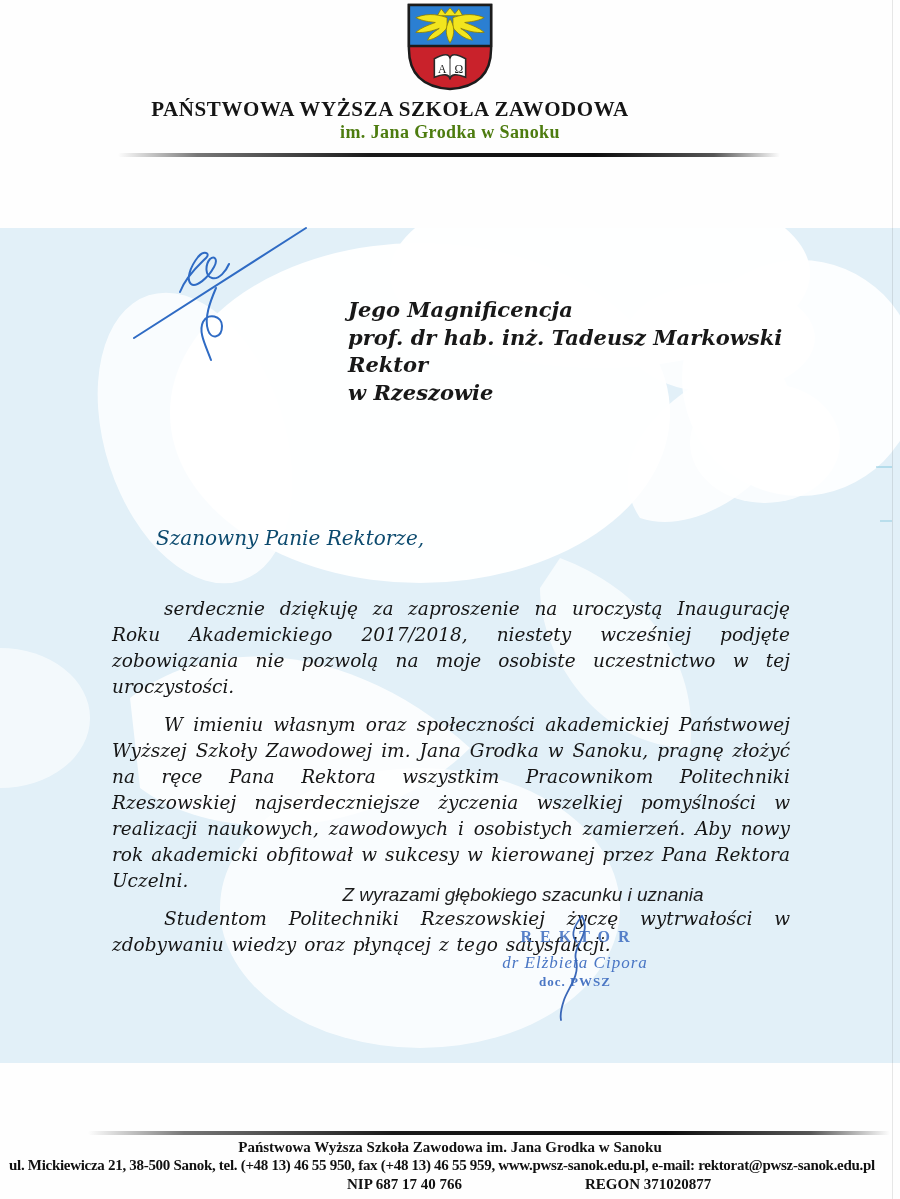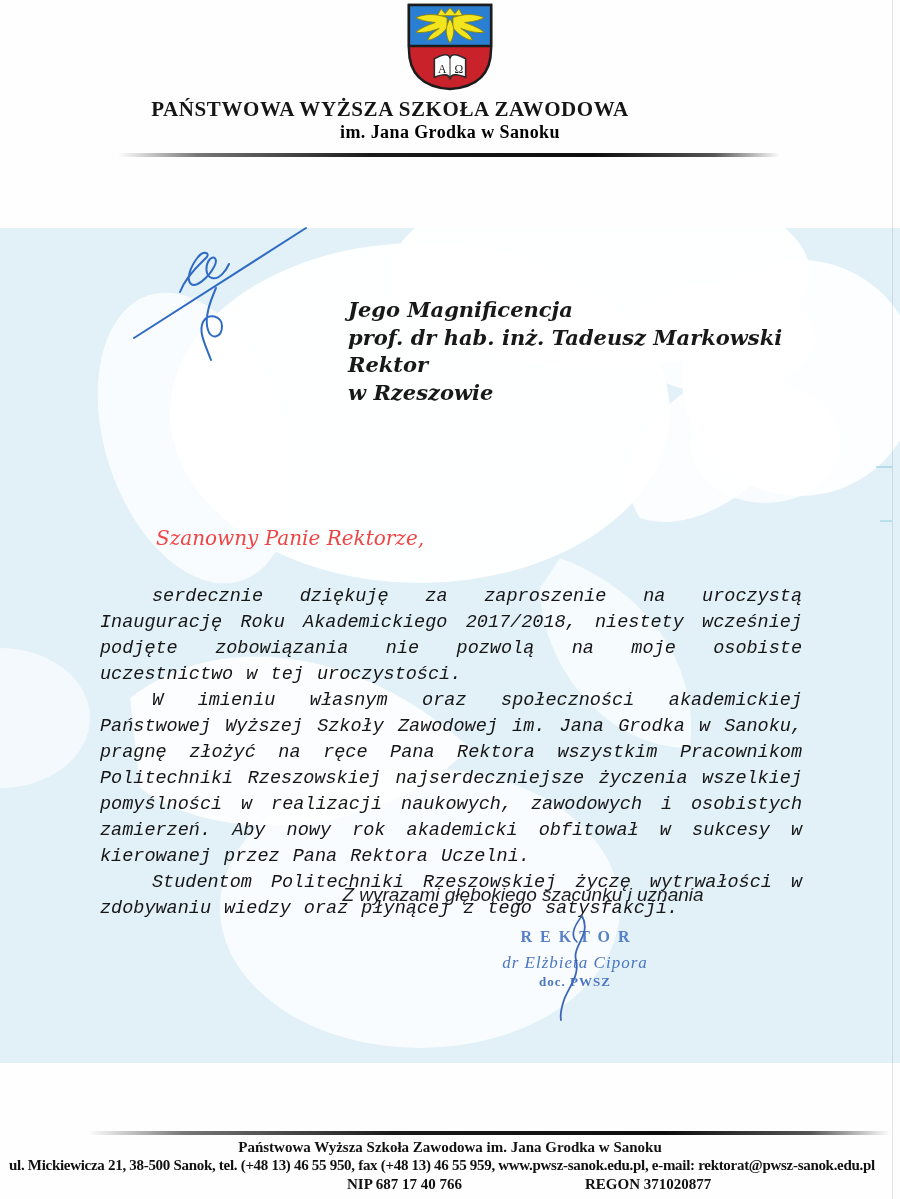--- a/index.html
+++ b/index.html
@@ -3,39 +3,39 @@
 <meta charset="utf-8">
 <style>
   html,body{margin:0;padding:0;background:#888;}
   .page{position:relative;width:900px;height:1199px;background:#fefefe;overflow:hidden;
         font-family:"Liberation Serif","DejaVu Serif",serif;}
   
   .crest{position:absolute;left:403px;top:2px;width:94px;height:90px;}
   .org1{position:absolute;top:97px;left:0;width:780px;text-align:center;
         font-size:21px;font-weight:bold;letter-spacing:.6px;color:#151515;}
   .org2{position:absolute;top:122px;left:0;width:900px;text-align:center;
-        font-size:18px;font-weight:bold;letter-spacing:.4px;color:#000000;}
+        font-size:18px;font-weight:bold;letter-spacing:.4px;color:#4d7c0f;}
   .rule{position:absolute;height:4px;border-radius:2px;
         background:linear-gradient(90deg,rgba(80,80,80,0) 0%,#777 12%,#1a1a1a 38%,#0d0d0d 72%,#555 90%,rgba(80,80,80,0) 100%);}
   .rule-top{top:153px;left:118px;width:662px;}
   .rule-bottom{top:1131px;left:88px;width:802px;}
   
   .watermark{position:absolute;left:0;top:228px;width:900px;height:835px;}
   
   .dateline{position:absolute;top:196px;left:578px;font-size:20px;font-style:italic;color:#1c1c1c;
             font-family:"DejaVu Serif","Liberation Serif",serif;}
   .handwriting{position:absolute;left:128px;top:226px;width:290px;height:150px;}
   .recipient{position:absolute;left:348px;top:296px;font-size:21px;font-weight:bold;font-style:italic;
              line-height:27.5px;color:#181818;font-family:"DejaVu Serif","Liberation Serif",serif;}
-  .salutation{position:absolute;left:156px;top:526px;font-size:20px;font-style:italic;color:#ef4444;
+  .salutation{position:absolute;left:156px;top:526px;font-size:20px;font-style:italic;color:#0c4a6e;
               font-family:"DejaVu Serif","Liberation Serif",serif;}
   .body-text{position:absolute;left:100px;top:584px;width:702px;font-size:18.5px;font-style:italic;
              line-height:26px;color:#161616;text-align:justify;
              font-family:"DejaVu Serif","Liberation Serif",serif;}
-  .body-text p{margin:0;text-indent:52px;word-spacing:2px;font-family:Liberation Mono, monospace;}
+  .body-text p{margin:12px;text-indent:52px;word-spacing:2px;}
   .closing{position:absolute;left:160px;top:884px;width:726px;text-align:center;font-size:19px;
            font-style:italic;color:#1c1c1c;font-family:Liberation Sans, sans-serif;}
   
   .stamp{position:absolute;left:475px;top:928px;width:200px;text-align:center;color:#4a76c4;}
   .stamp .role{font-size:16px;letter-spacing:8px;padding-left:8px;font-weight:bold;opacity:.92;}
   .stamp .name{font-size:17px;font-style:italic;margin-top:7px;letter-spacing:1px;}
   .stamp .degree{font-size:13px;margin-top:1px;letter-spacing:1px;font-weight:bold;}
   .sig-stroke{position:absolute;left:530px;top:912px;width:90px;height:110px;}
   
   .foot1{position:absolute;top:1139px;left:0;width:900px;text-align:center;

